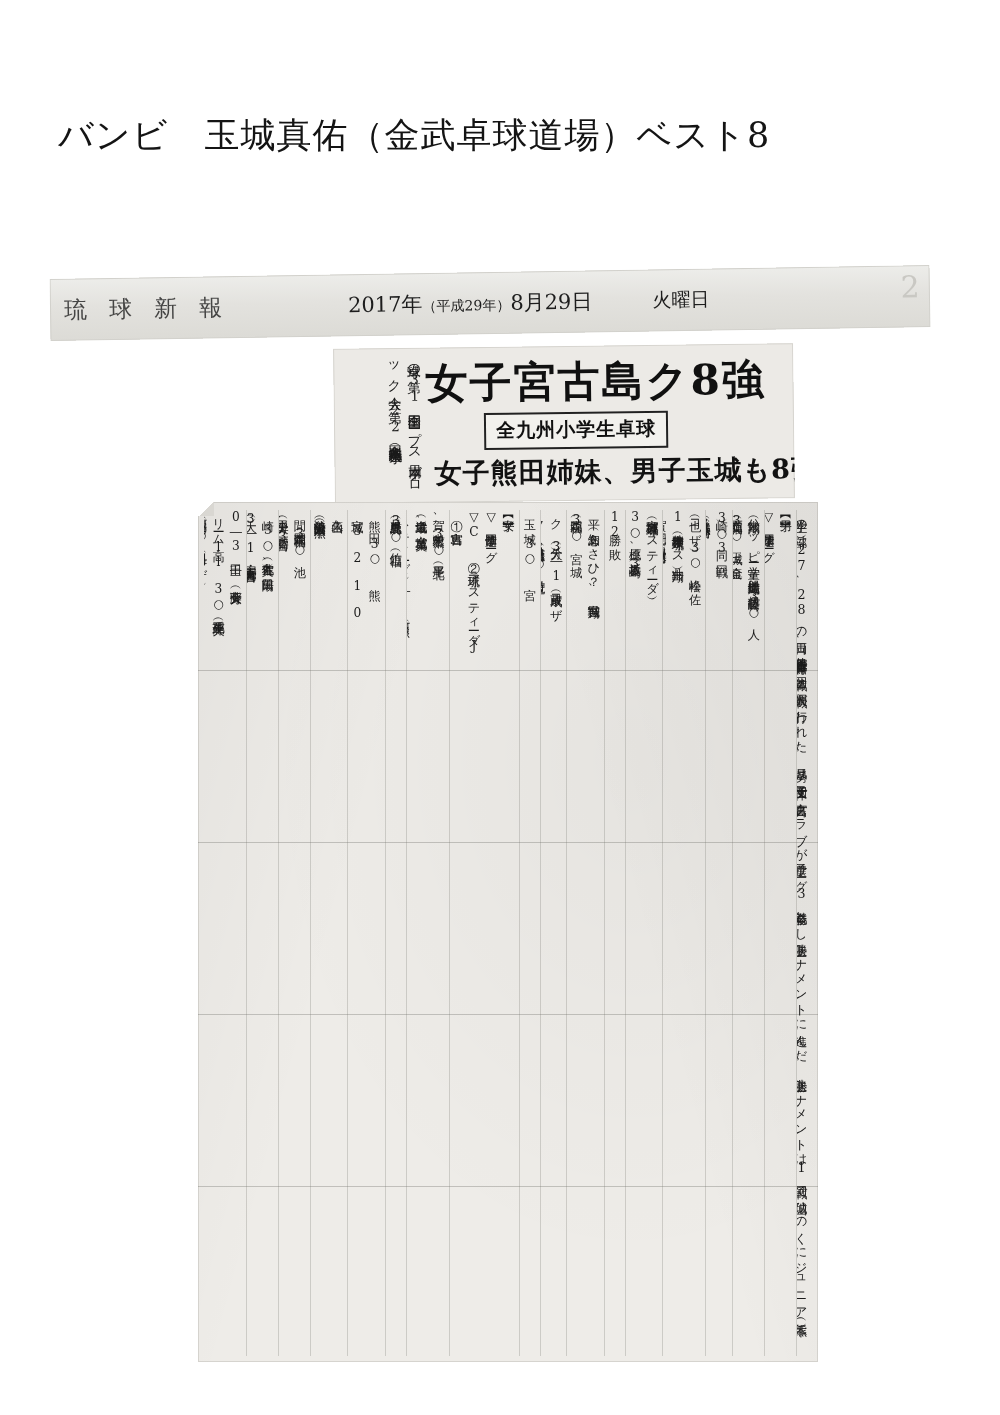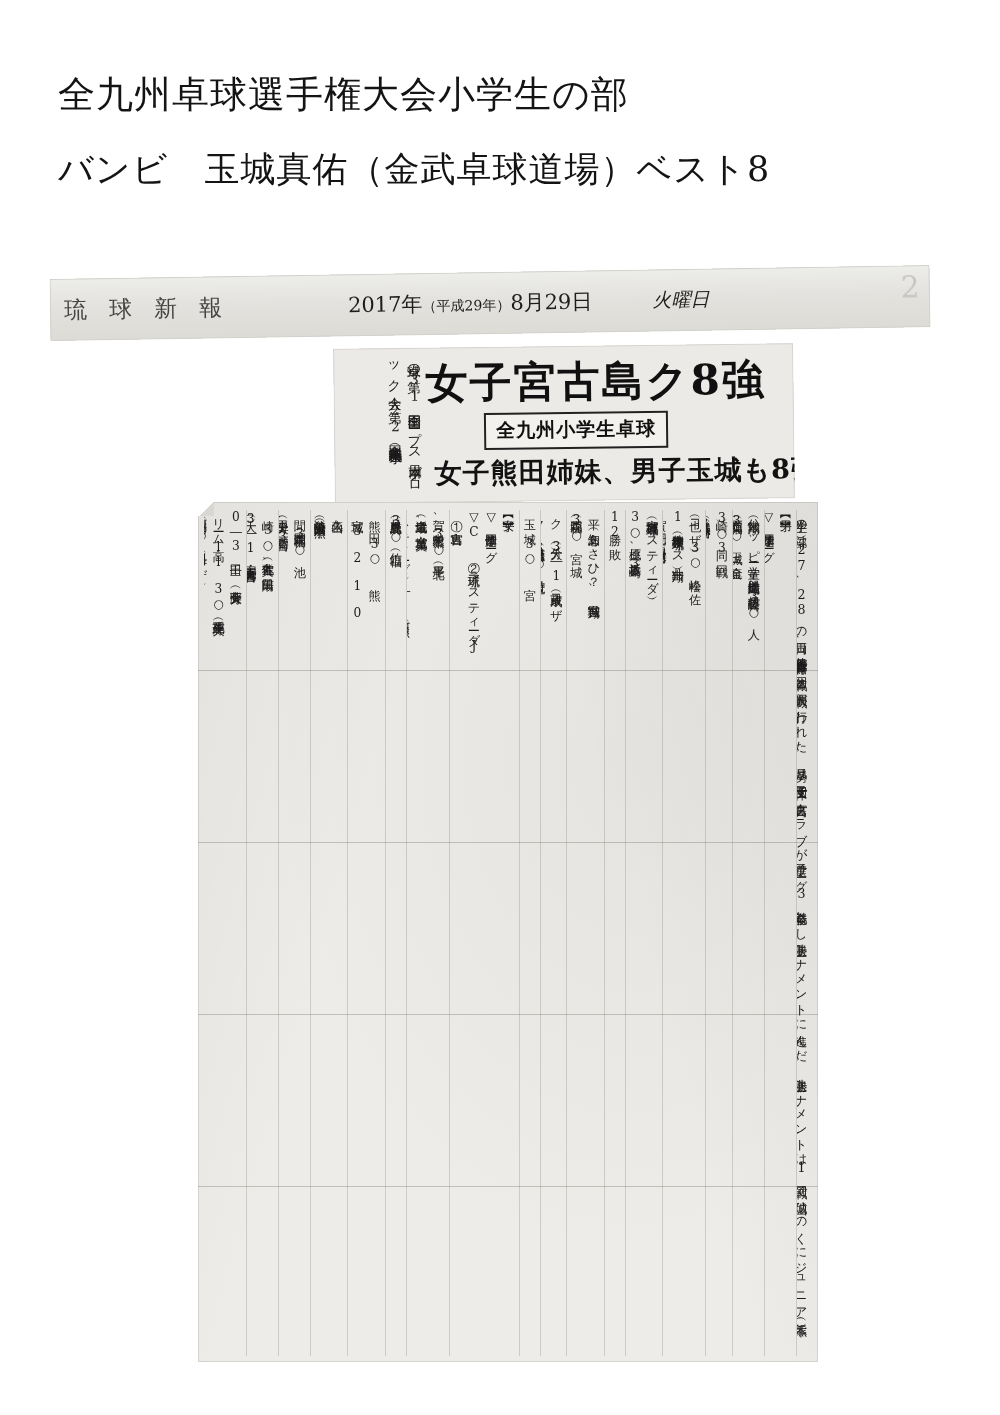--- a/index.html
+++ b/index.html
@@ -28,21 +28,21 @@
     font-size: 37px;
     letter-spacing: 1px;
     color: #141414;
     white-space: nowrap;
   }
   .doc-heading .line2 {
     font-family: "DejaVu Serif", serif;
     font-size: 35px;
     letter-spacing: 1px;
     color: #141414;
-    margin-top: 26px;
+    margin-top: 42px;
     white-space: nowrap;
   }
 
   
   .clipping {
     position: absolute;
     left: 12px;
     top: 250px;
     width: 1000px;
     height: 1165px;
@@ -81,21 +81,20 @@
     color: #1d1d1d;
     margin-left: 70px;
     white-space: nowrap;
   }
   .mh-date .sm { font-size: 14px; }
   .mh-day {
     font-family: "DejaVu Serif", serif;
     font-size: 19px;
     color: #1d1d1d;
     margin-left: 26px;
-    font-style: italic;
   }
   .mh-ghost {
     position: absolute;
     right: 10px;
     top: 4px;
     font-family: "DejaVu Serif", serif;
     font-size: 30px;
     color: #c9c8c3;
   }
 
@@ -231,21 +230,20 @@
     top: 252px;
     width: 16px;
     height: 14px;
     background: linear-gradient(135deg,#ffffff 50%, #d9d7d2 50%);
   }
 </style>
 </head>
 <body>
 
 <div class="doc-heading">
-  <div class="line1">全九州卓球選手権大会小学生の部</div>
   <div class="line2">バンビ　玉城真佑（金武卓球道場）ベスト8</div>
 </div>
 
 <div class="clipping">
 
   <div class="masthead">
     <div class="mh-inner">
       <div class="mh-name">琉球新報</div>
       <div class="mh-date">
         <span>2017年</span><span class="sm">（平成29年）</span><span>8月29日</span>

